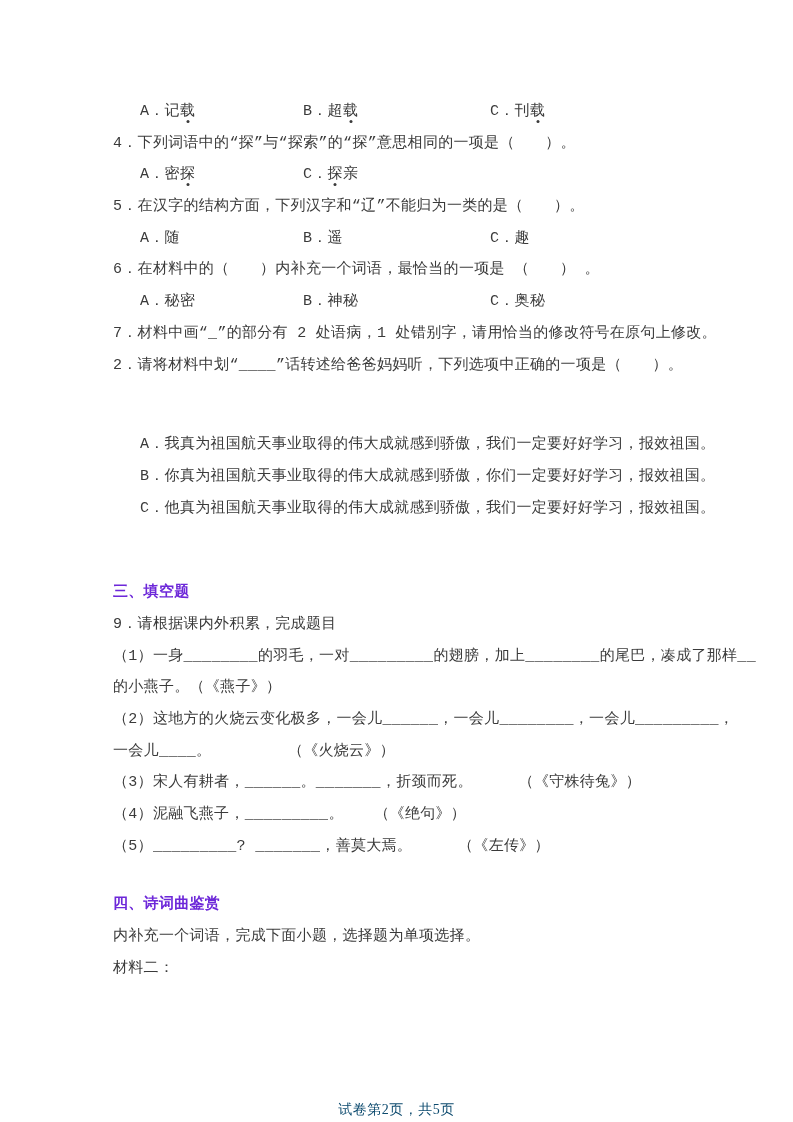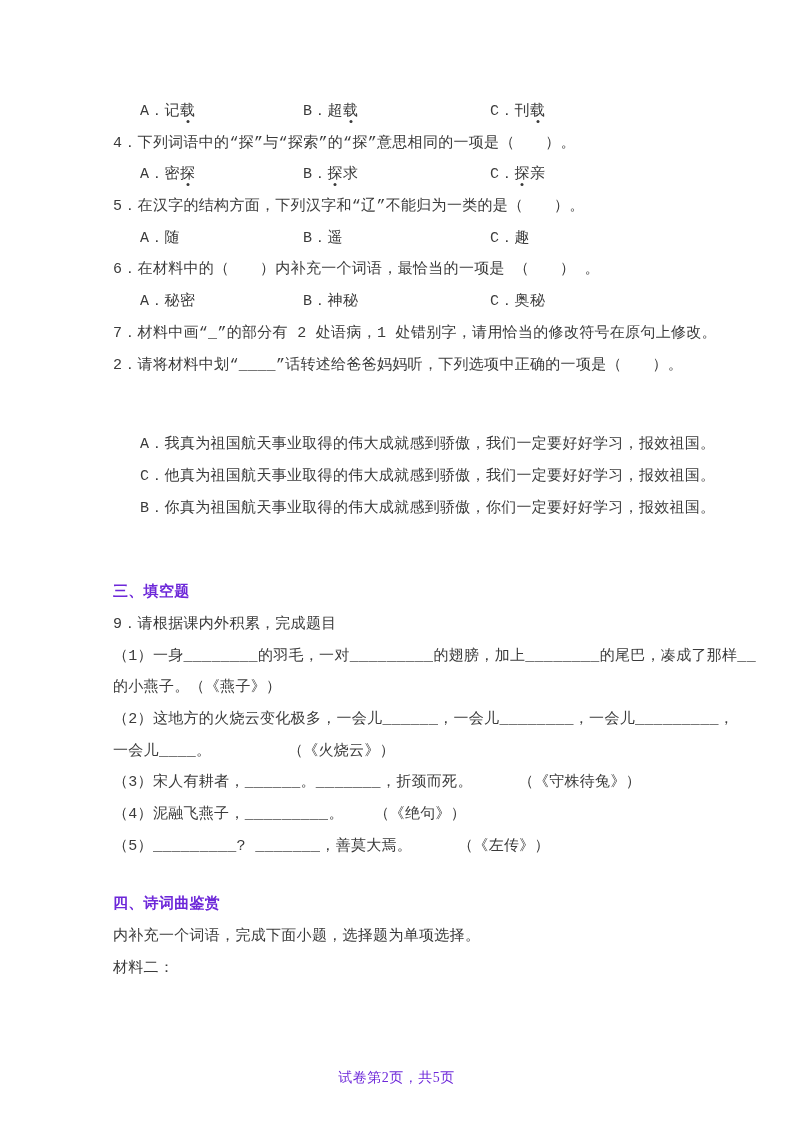--- a/index.html
+++ b/index.html
@@ -37,61 +37,60 @@
     position:absolute;
     top:24px;
     left:50%;
     transform:translateX(-50%);
     width:3px;height:3px;border-radius:50%;
     background:#3a3a3a;
   }
   .spacer{width:100%;}
   .footer{
     position:absolute;
-    left:0;right:0;top:1066px;
+    left:0;right:0;top:1098px;
     text-align:center;
     font-size:14px;
     line-height:24px;
-    color:#6d28d9;
+    color:#0c4a6e;
     letter-spacing:0.5px;
   }
 </style>
 </head>
 <body>
 
 <div class="page">
   <div class="content">
       <div class="line opts-row">
         <span class="opt"><span>A．</span><span>记</span><span class="em-char">载</span></span>
         <span class="opt"><span>B．</span><span>超</span><span class="em-char">载</span></span>
         <span class="opt"><span>C．</span><span>刊</span><span class="em-char">载</span></span>
       </div>
       <div class="line">4．下列词语中的“探”与“探索”的“探”意思相同的一项是（　　）。</div>
       <div class="line opts-row">
         <span class="opt"><span>A．</span><span>密</span><span class="em-char">探</span></span>
-        <span class="opt"><span>B．</span><span class="em-char">探</span><span>求</span></span>
         <span class="opt"><span>C．</span><span class="em-char">探</span><span>亲</span></span>
       </div>
       <div class="line">5．在汉字的结构方面，下列汉字和“辽”不能归为一类的是（　　）。</div>
       <div class="line opts-row">
         <span class="opt"><span>A．</span><span>随</span></span>
         <span class="opt"><span>B．</span><span>遥</span></span>
         <span class="opt"><span>C．</span><span>趣</span></span>
       </div>
       <div class="line">6．在材料中的（　　）内补充一个词语，最恰当的一项是 （　　） 。</div>
       <div class="line opts-row">
         <span class="opt"><span>A．</span><span>秘密</span></span>
         <span class="opt"><span>B．</span><span>神秘</span></span>
         <span class="opt"><span>C．</span><span>奥秘</span></span>
       </div>
       <div class="line">7．材料中画“_”的部分有 2 处语病，1 处错别字，请用恰当的修改符号在原句上修改。</div>
       <div class="line">2．请将材料中划“____”话转述给爸爸妈妈听，下列选项中正确的一项是（　　）。</div>
       <div class="line" style="padding-left: 27px; margin-top: 48px;">A．我真为祖国航天事业取得的伟大成就感到骄傲，我们一定要好好学习，报效祖国。</div>
+      <div class="line" style="padding-left: 27px;">B．你真为祖国航天事业取得的伟大成就感到骄傲，你们一定要好好学习，报效祖国。</div>
       <div class="line" style="padding-left: 27px;">C．他真为祖国航天事业取得的伟大成就感到骄傲，我们一定要好好学习，报效祖国。</div>
-      <div class="line" style="padding-left: 27px;">B．你真为祖国航天事业取得的伟大成就感到骄傲，你们一定要好好学习，报效祖国。</div>
       <div class="spacer" style="height: 53px;"></div>
       <div class="line bold">三、填空题</div>
       <div class="line">9．请根据课内外积累，完成题目</div>
       <div class="line">（1）一身________的羽毛，一对_________的翅膀，加上________的尾巴，凑成了那样__</div>
       <div class="line">的小燕子。（《燕子》）</div>
       <div class="line">（2）这地方的火烧云变化极多，一会儿______，一会儿________，一会儿_________，</div>
       <div class="line">一会儿____。　　　　　（《火烧云》）</div>
       <div class="line">（3）宋人有耕者，______。_______，折颈而死。　　　（《守株待兔》）</div>
       <div class="line">（4）泥融飞燕子，_________。　　（《绝句》）</div>
       <div class="line">（5）_________? _______，善莫大焉。　　　（《左传》）</div>

